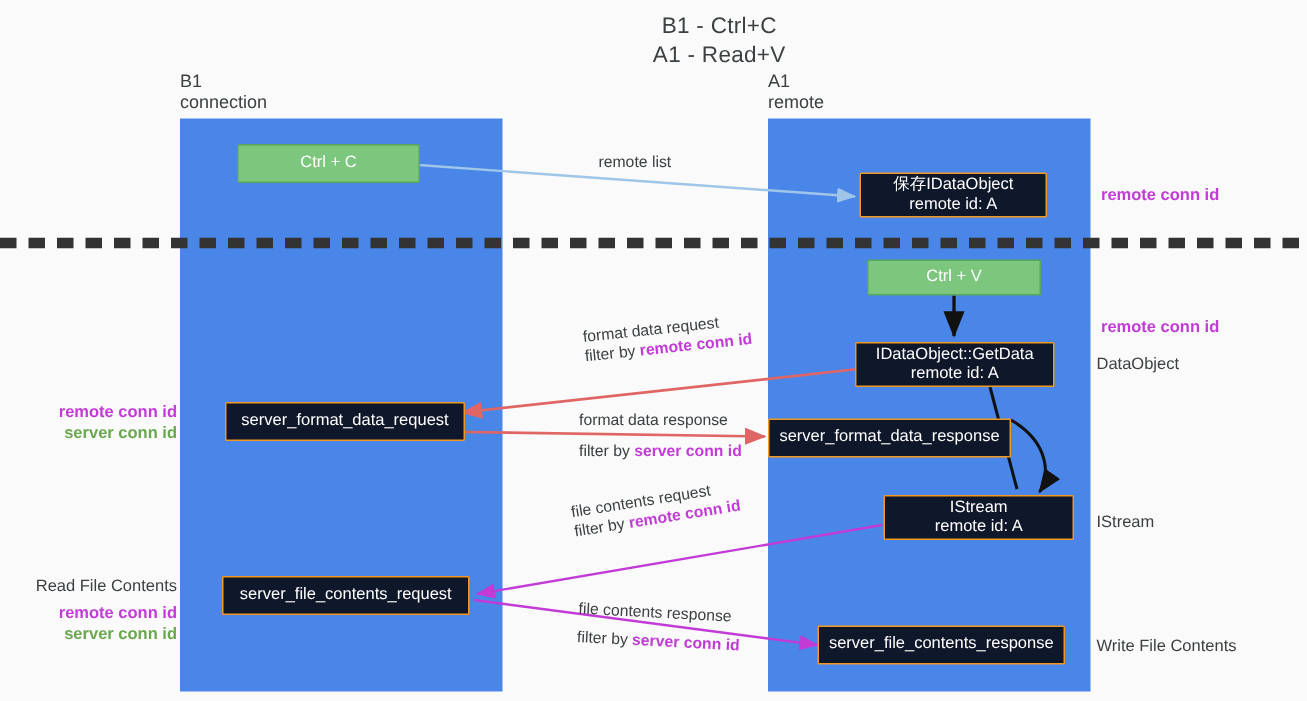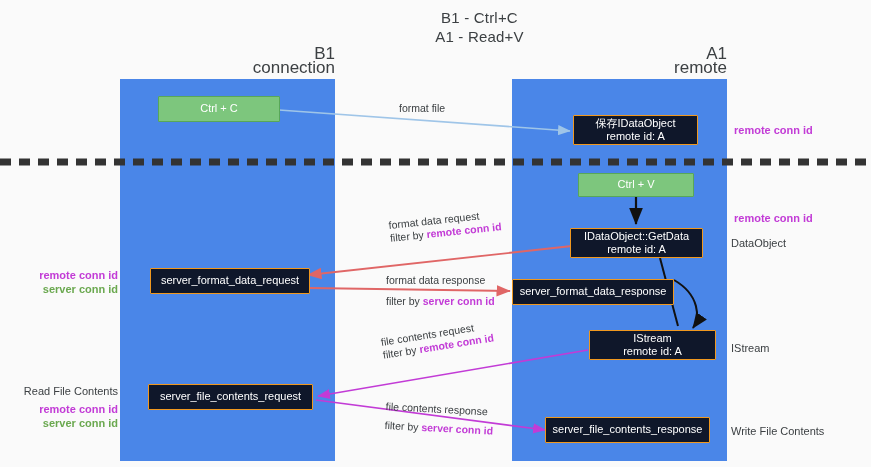--- a/index.html
+++ b/index.html
@@ -15,21 +15,21 @@
   .abs{position:absolute;}
 
   
   .title{
     width:871px;text-align:center;font-size:15px;line-height:19px;
     color:#3c4043;letter-spacing:.2px;padding-left:44px;
   }
 
   
   .lane-head{
-    text-align:right;font-size:17px;line-height:14px;color:#3c4043;
+    text-align:left;font-size:12px;line-height:14px;color:#3c4043;
   }
 
   
   .lane{background:#4a86e8;}
 
   
   .box{
     box-sizing:border-box;
     display:flex;flex-direction:column;align-items:center;justify-content:center;
     text-align:center;color:#ffffff;font-size:11px;line-height:13.5px;
@@ -145,21 +145,21 @@
   <div class="abs box orange" style="left:589px;top:330px;width:127px;height:30px;">
     <span class="l1">IStream</span>
     <span class="l2">remote id: A</span>
   </div>
 
   <div class="abs box orange single" style="left:545px;top:417px;width:165px;height:26px;">
     <span>server_file_contents_response</span>
   </div>
 
   <div class="abs elabel" style="left:399px;top:102px;">
-    <span>format file</span>
+    <span>remote list</span>
   </div>
 
   <div class="abs elabel" style="left:388px;top:219px;transform:rotate(-6deg);transform-origin:left top;">
     <div>format data request</div>
     <div>
       <span>filter by </span><b class="purple">remote conn id</b>
     </div>
   </div>
 
   <div class="abs elabel" style="left:386px;top:274px;">

